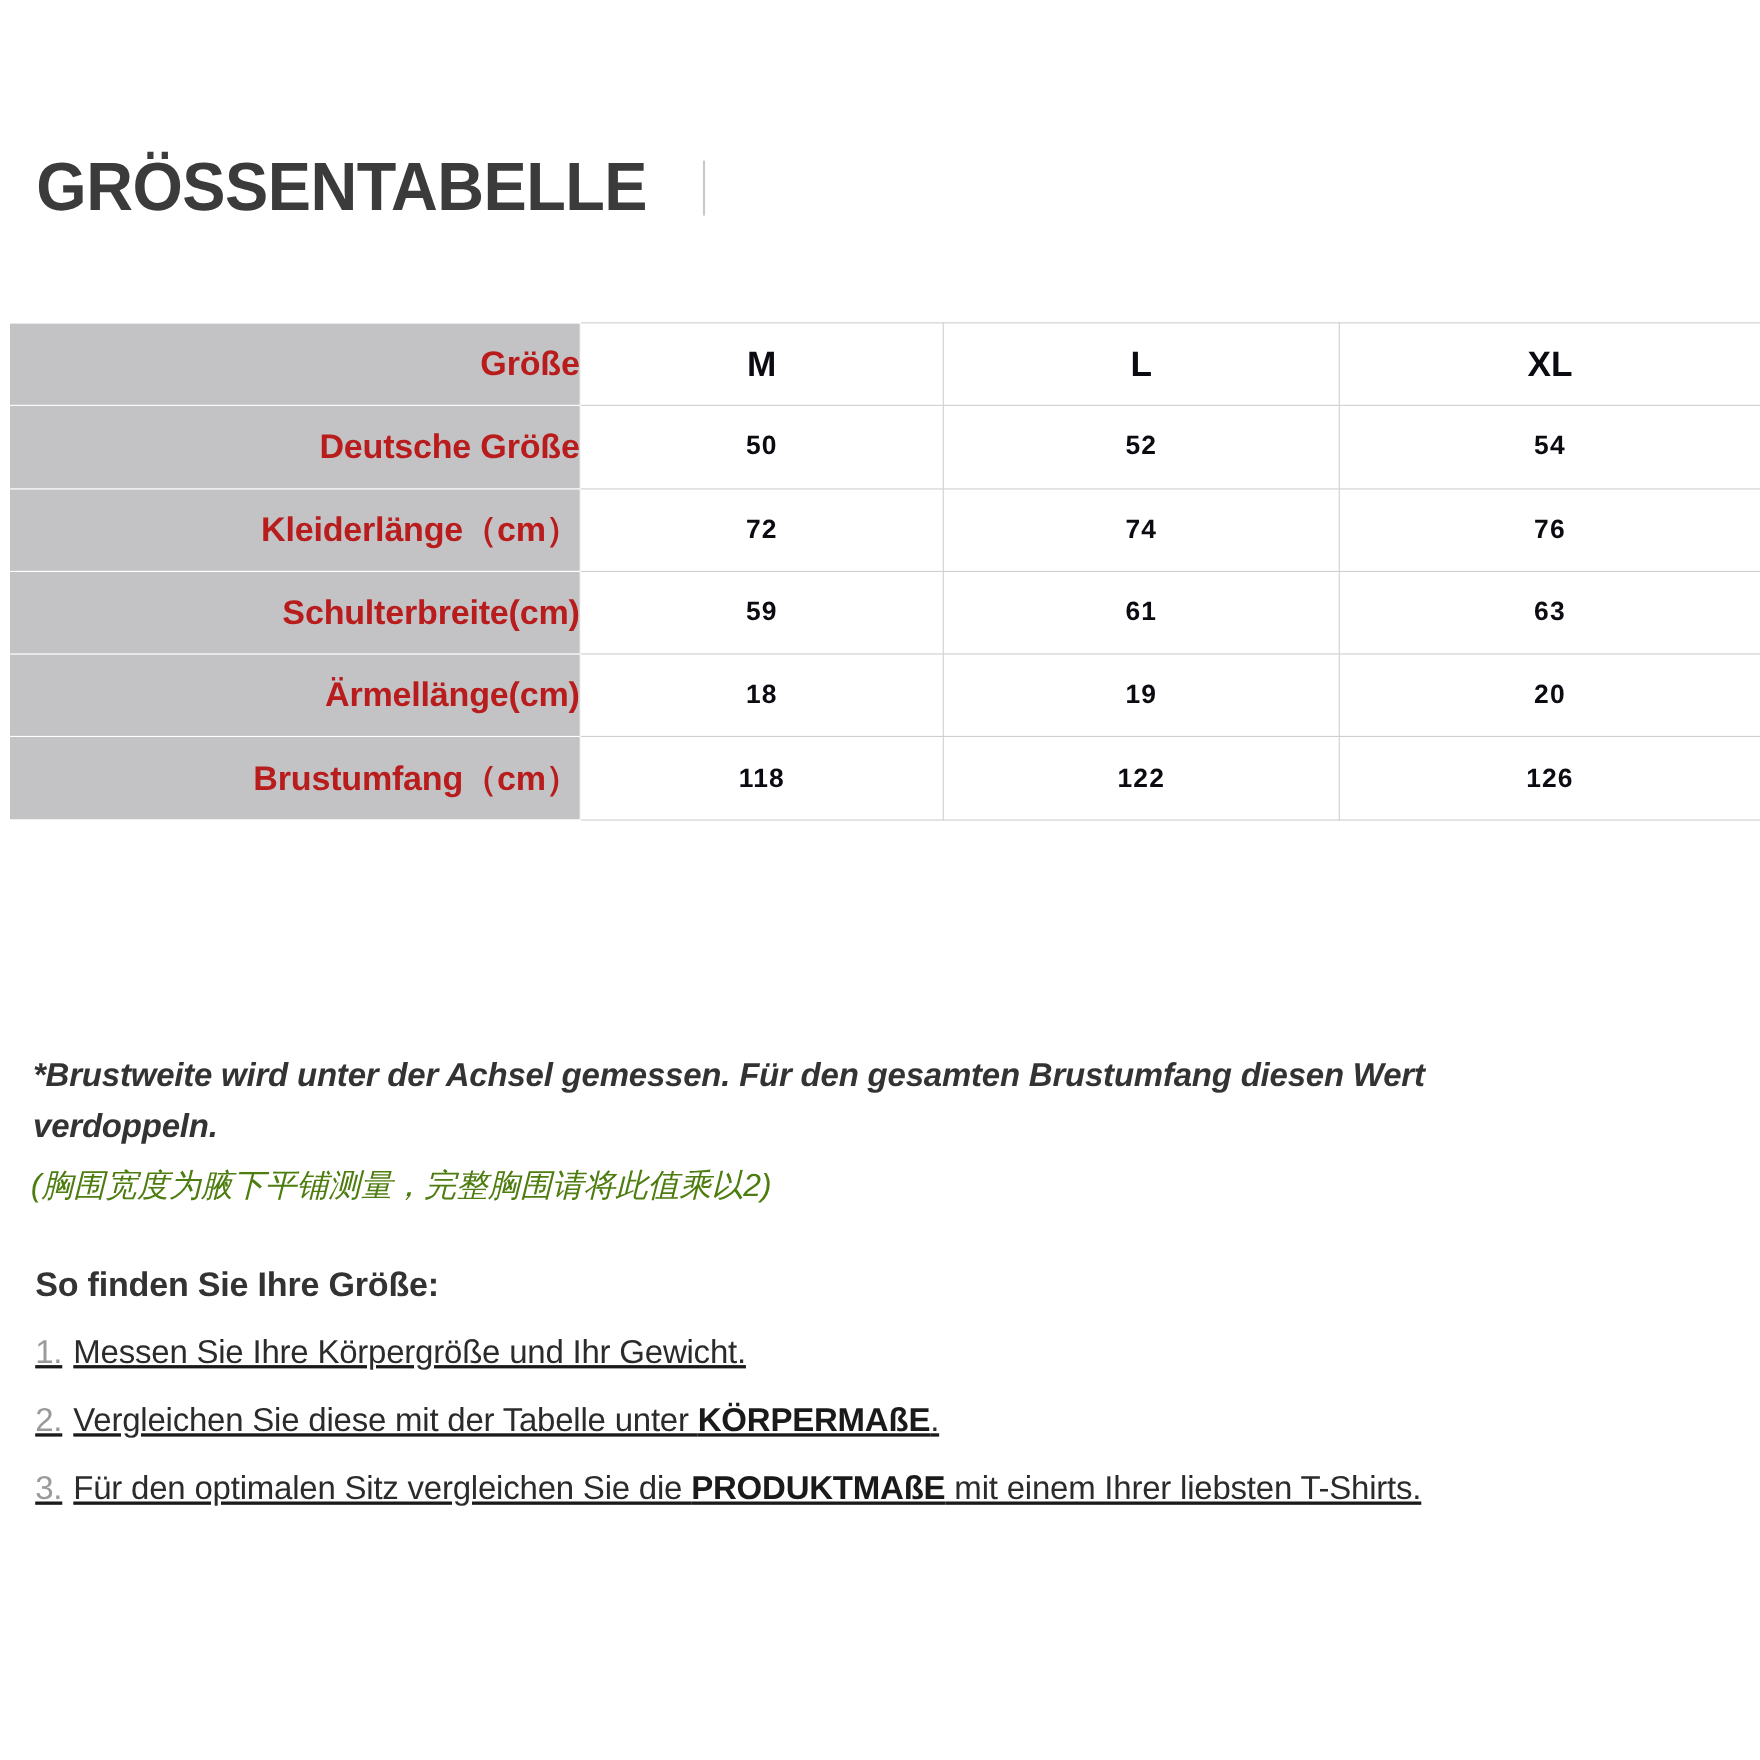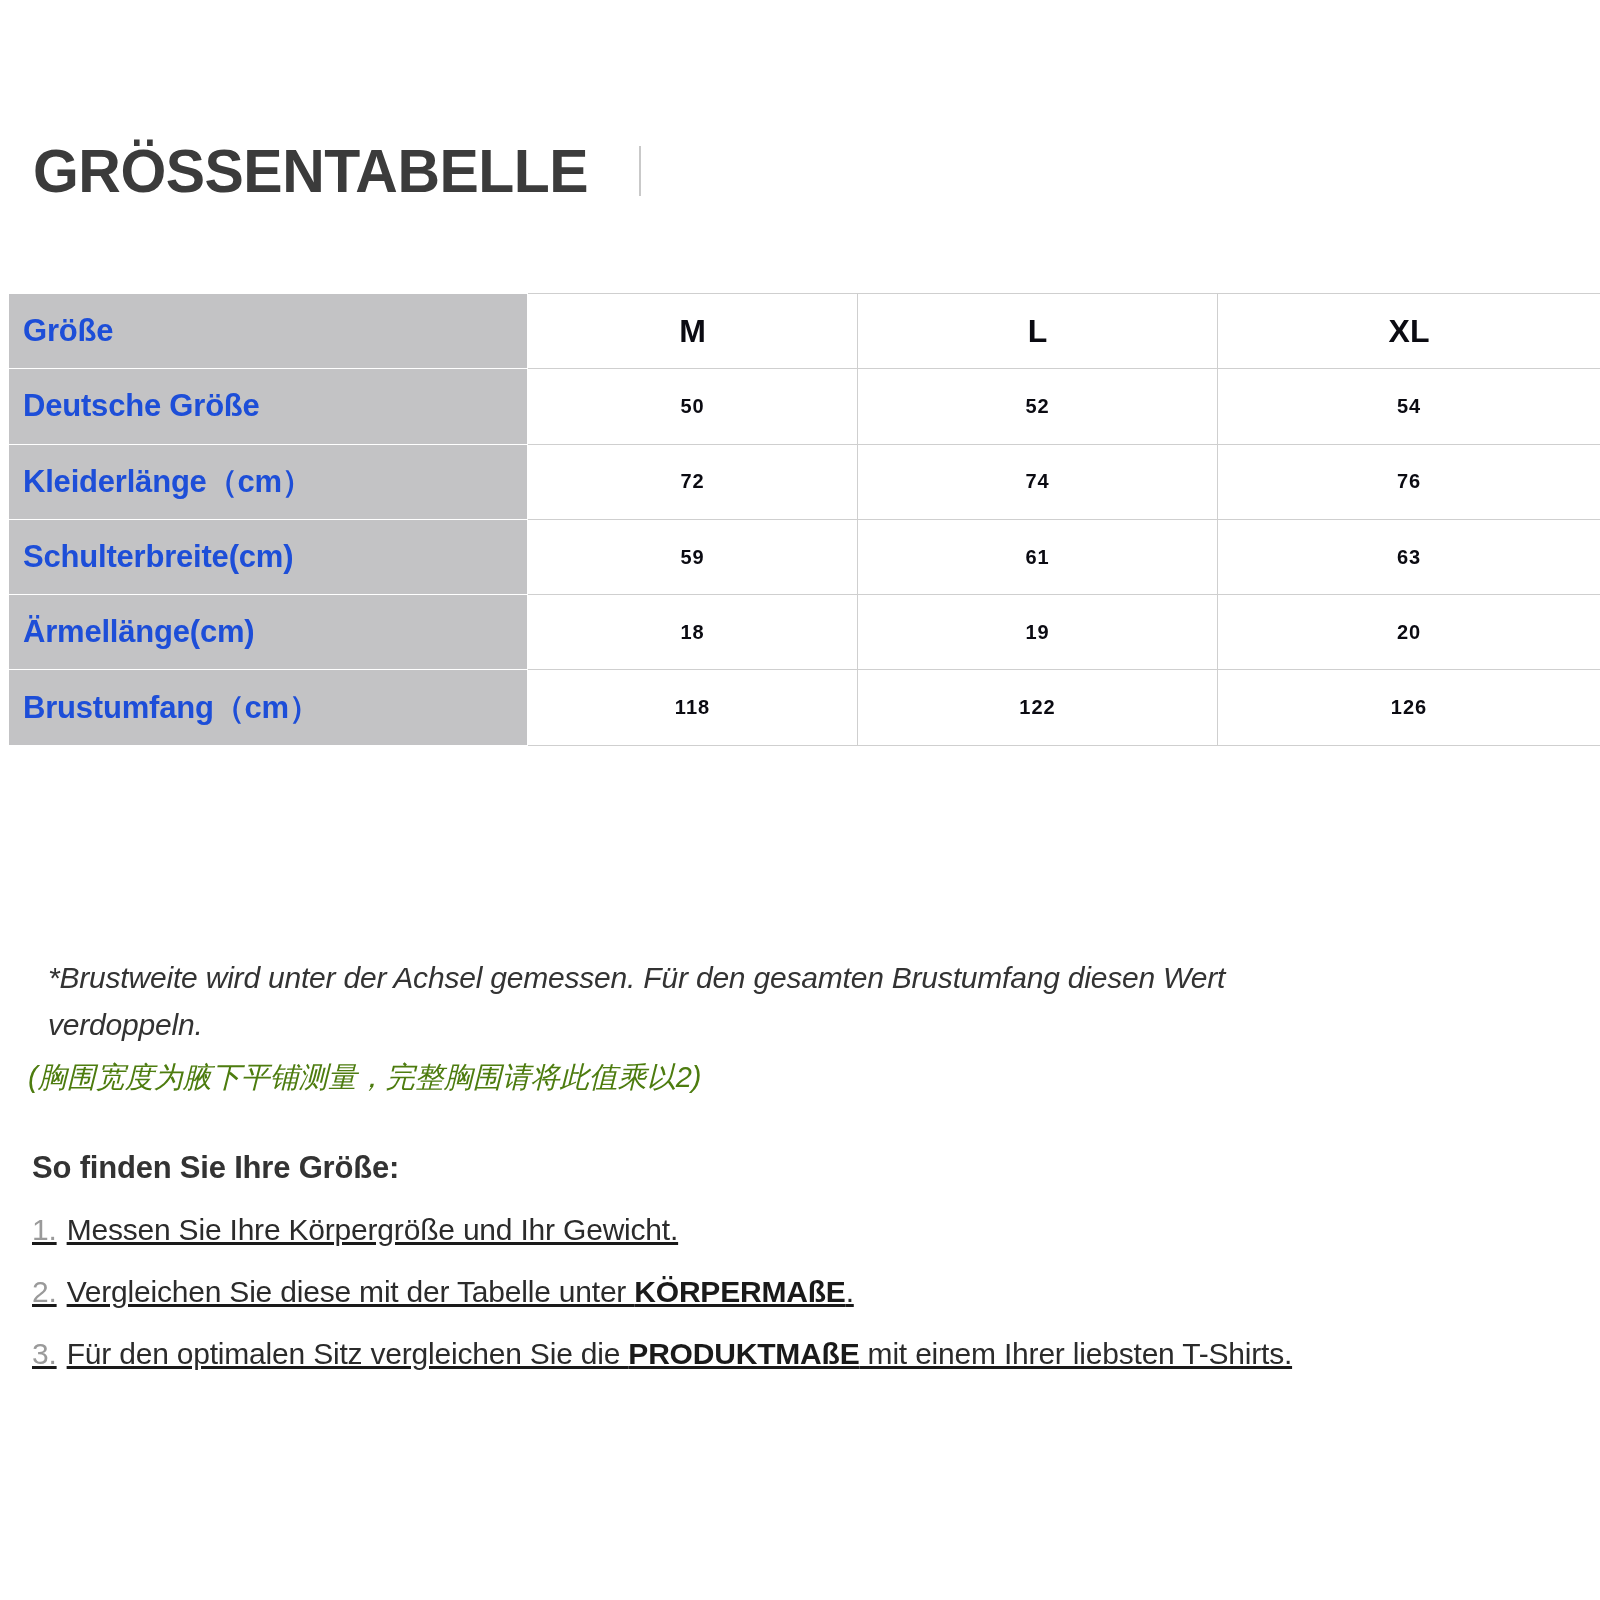--- a/index.html
+++ b/index.html
@@ -57,57 +57,57 @@
     border: 1px solid #cfcfcf;
     padding: 0;
     vertical-align: middle;
     background: #ffffff;
   }
   .size-table td.rowhead {
     background: #c3c3c5;
     border-color: #ffffff;
     border-left-color: #ffffff;
     border-right-color: #ffffff;
-    text-align: left;
+    text-align: right;
     padding-left: 14px;
     font-size: 31px;
     font-weight: 700;
-    color: #1d4ed8;
+    color: #b91c1c;
     letter-spacing: -0.2px;
     white-space: nowrap;
   }
   .size-table td.val {
     text-align: center;
-    font-size: 20px;
+    font-size: 24px;
     font-weight: 700;
     color: #0b0b12;
     letter-spacing: 1px;
   }
   .size-table td.val.range {
     font-size: 36px;
     letter-spacing: 0px;
   }
   .size-table td.val.head {
     font-size: 32px;
     letter-spacing: 0;
   }
   col.c-label { width: 519px; }
   col.c-m     { width: 330px; }
   col.c-l     { width: 360px; }
   col.c-xl    { width: 383px; }
 
   
   .footnote {
     position: absolute;
-    left: 48px;
+    left: 30px;
     top: 955px;
     width: 1320px;
     font-size: 30px;
     font-style: italic;
-    font-weight: 400;
+    font-weight: 700;
     color: #333333;
     line-height: 1.55;
     letter-spacing: -0.2px;
   }
   .footnote-cn {
     position: absolute;
     left: 28px;
     top: 1058px;
     width: 1400px;
     font-size: 29px;

